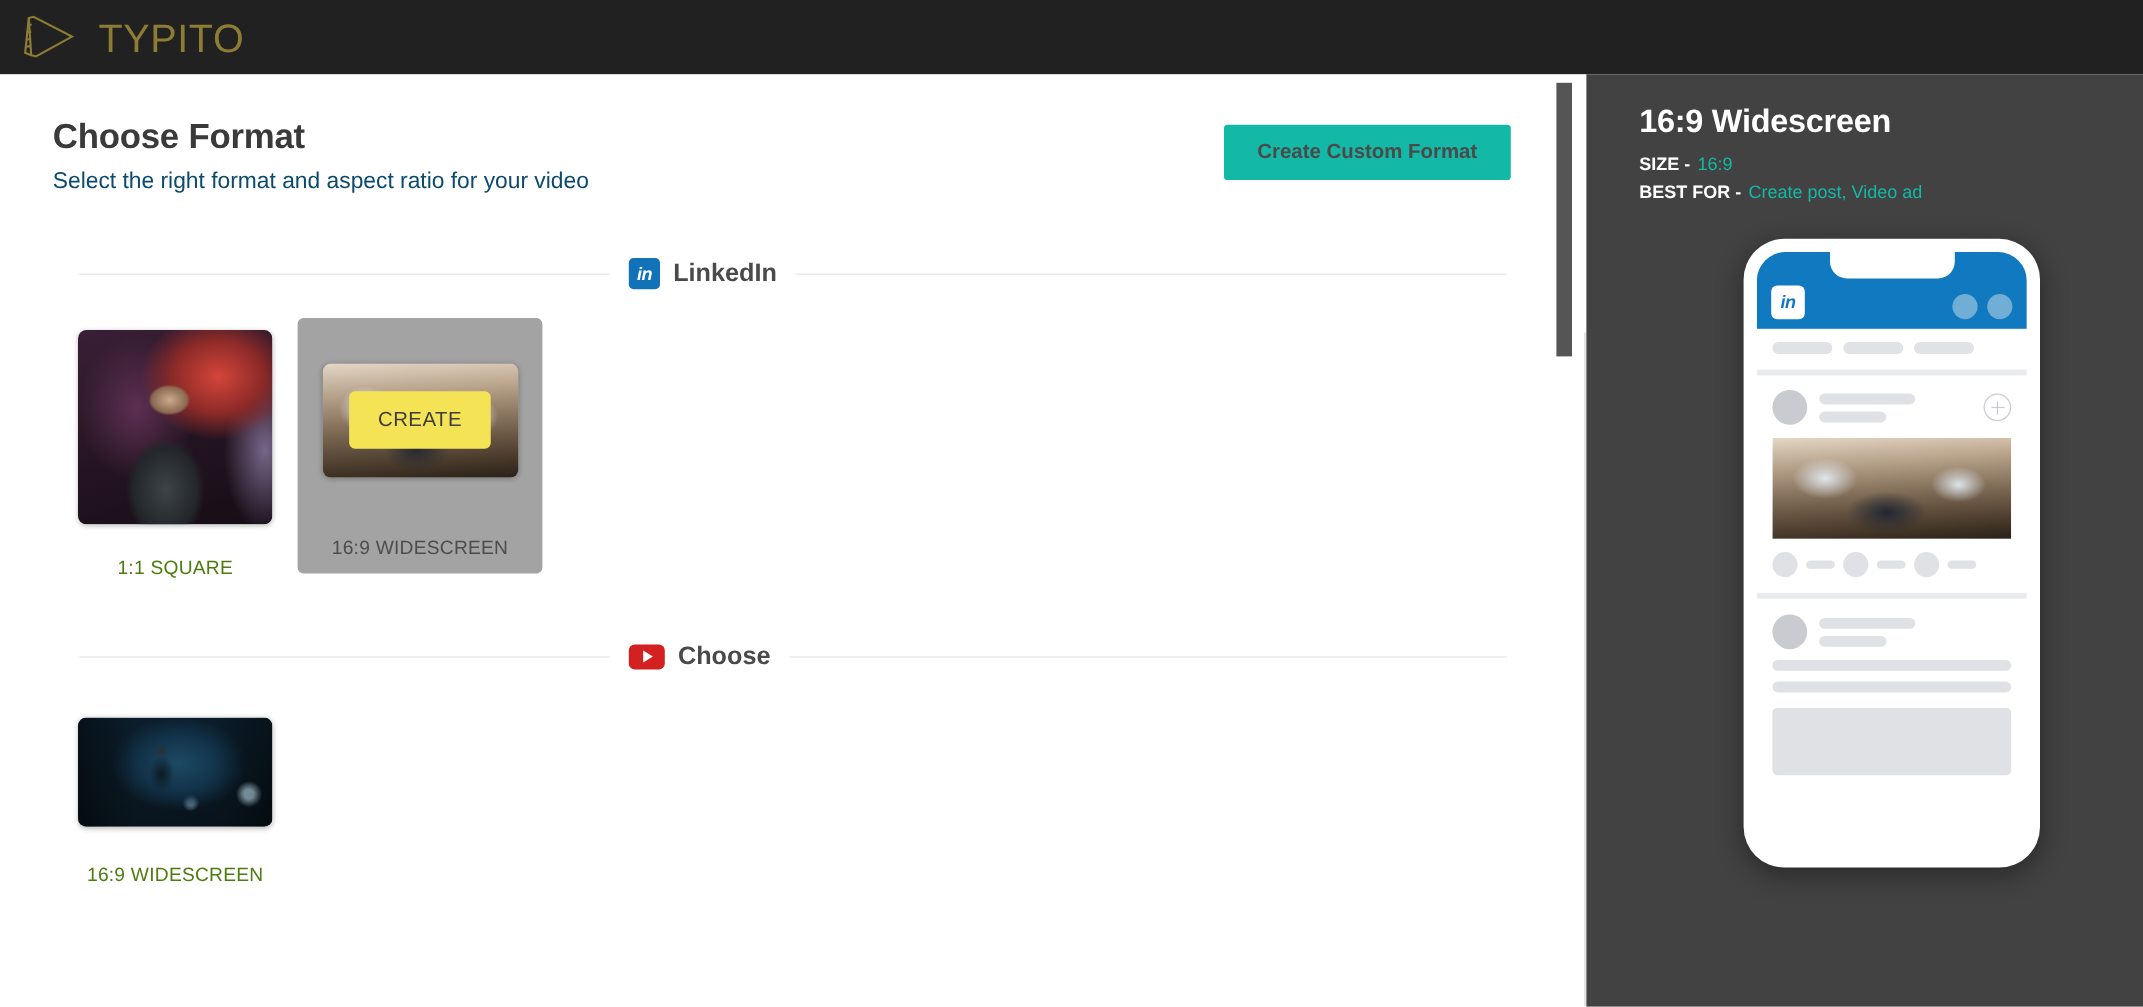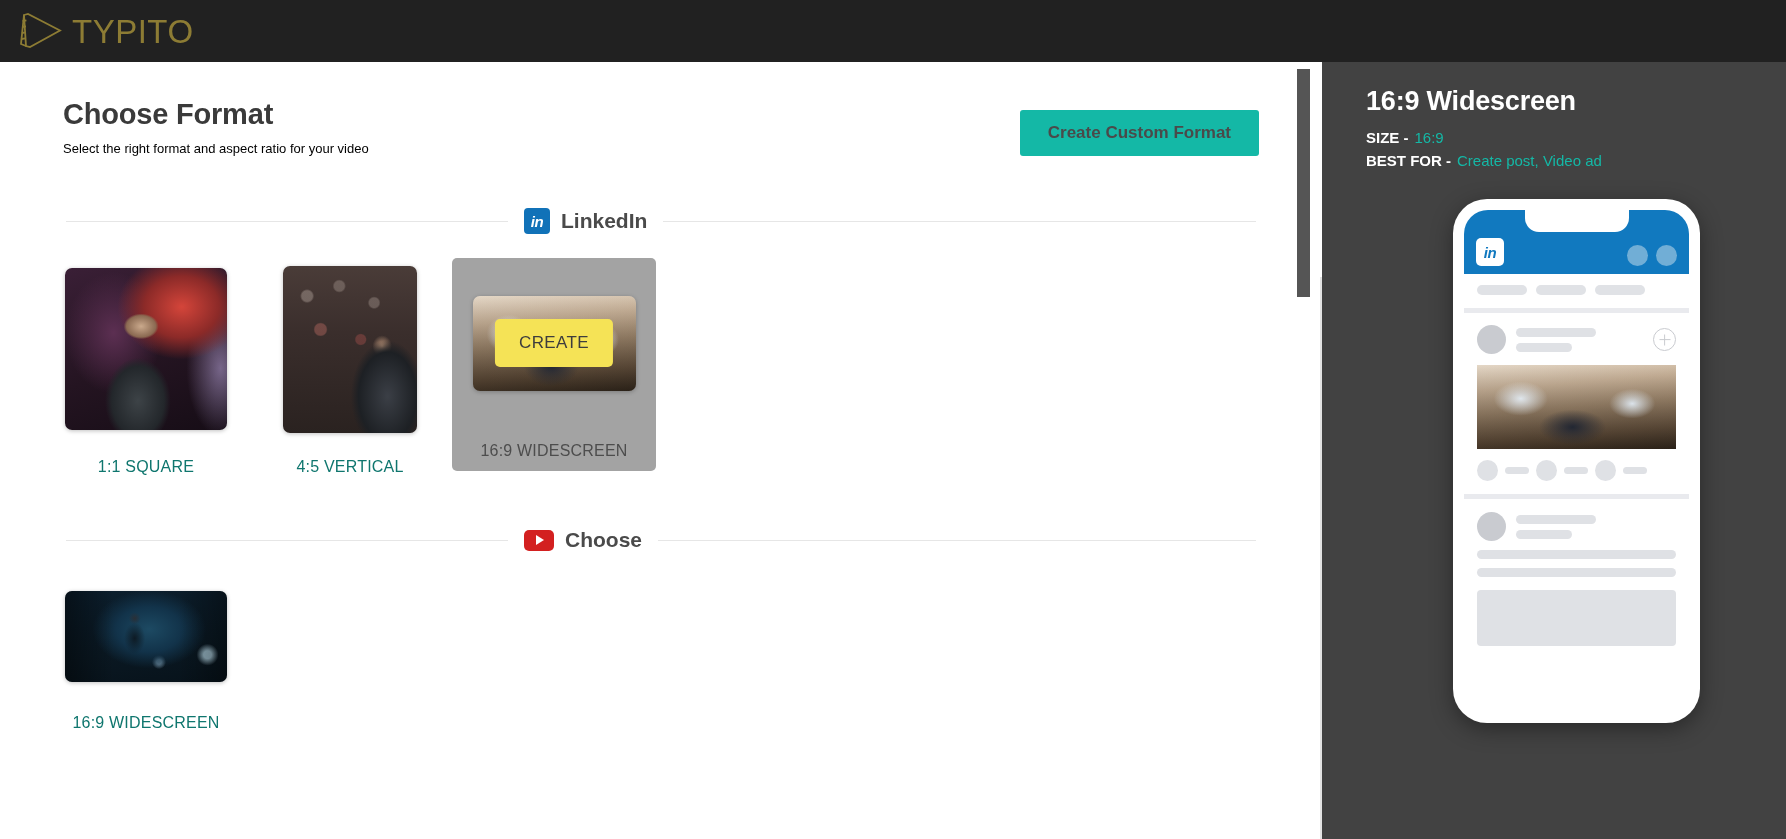--- a/index.html
+++ b/index.html
@@ -7,42 +7,42 @@
     width: 1786px; height: 839px;
     font-family: "Liberation Sans", sans-serif;
     background: #fff; overflow: hidden;
   }
 
   
   .topbar {
     height: 62px; background: #212121;
     display: flex; align-items: center; padding-left: 14px;
   }
-  .logo-wrap { display: flex; align-items: center; gap: 6px; }
+  .logo-wrap { display: flex; align-items: center; gap: 16px; }
   .logo-mark { width: 52px; height: 42px; display: block; }
   .logo-text {
     color: #8d7c34; font-size: 33px; letter-spacing: .5px;
     font-weight: 400; line-height: 1;
   }
 
   
   .shell { display: flex; height: 777px; }
 
   
   .main {
     position: relative;
     width: 1322px; background: #fff; overflow: hidden;
   }
   .main-inner { padding: 36px 44px 0 44px; }
 
-  .head-row { display: flex; align-items: flex-end; justify-content: space-between; margin-left: 19px; }
+  .head-row { display: flex; align-items: flex-start; justify-content: space-between; }
   .page-title {
     font-size: 29px; font-weight: bold; color: #3a3a3a; letter-spacing: -.2px;
   }
-  .page-sub { font-size: 13px; color: #000000; margin-top: 10px; }
+  .page-sub { font-size: 19px; color: #0c4a6e; margin-top: 10px; }
   .custom-btn {
     background: #14b8a6; color: #4a4a4a;
     font-size: 17px; font-weight: bold;
     border: none; border-radius: 3px;
     padding: 13px 28px; cursor: pointer; white-space: nowrap;
     margin-top: 6px; margin-right: 19px;
   }
 
   
   .section-head {
@@ -81,21 +81,21 @@
     align-items: center; cursor: pointer;
   }
   .thumb-box {
     height: 182px; display: flex; align-items: center; justify-content: center;
   }
   .thumb {
     border-radius: 7px; overflow: hidden; position: relative;
     box-shadow: 0 1px 4px rgba(0,0,0,.25);
   }
   .card-label {
-    font-size: 16px; color: #0f766e; margin-top: 18px; letter-spacing: .2px;
+    font-size: 16px; color: #4d7c0f; margin-top: 18px; letter-spacing: .2px;
   }
 
   .card.selected {
     background: #a3a3a3; border-radius: 5px;
     padding: 20px 0 0 0; width: 204px; height: 213px;
     justify-content: flex-start;
   }
   .card.selected .thumb-box { height: 130px; }
   .card.selected .card-label { color: #4d4d4d; margin-top: 34px; }
   .create-btn {
@@ -324,28 +324,20 @@
         <div class="card">
           <div class="thumb-box">
             <div class="thumb" style="width:162px;height:162px;">
               <div class="ph ph-speaker"></div>
             </div>
           </div>
           <div class="card-label">1:1 SQUARE</div>
         </div>
 
 
-        <div class="card">
-          <div class="thumb-box">
-            <div class="thumb" style="width:134px;height:167px;">
-              <div class="ph ph-crowd"></div>
-            </div>
-          </div>
-          <div class="card-label">4:5 VERTICAL</div>
-        </div>
 
         <div class="card selected">
           <div class="thumb-box">
             <div class="thumb" style="width:163px;height:95px;">
               <div class="ph ph-cowork"></div>
               <button class="create-btn">CREATE</button>
             </div>
           </div>
           <div class="card-label">16:9 WIDESCREEN</div>
         </div>

